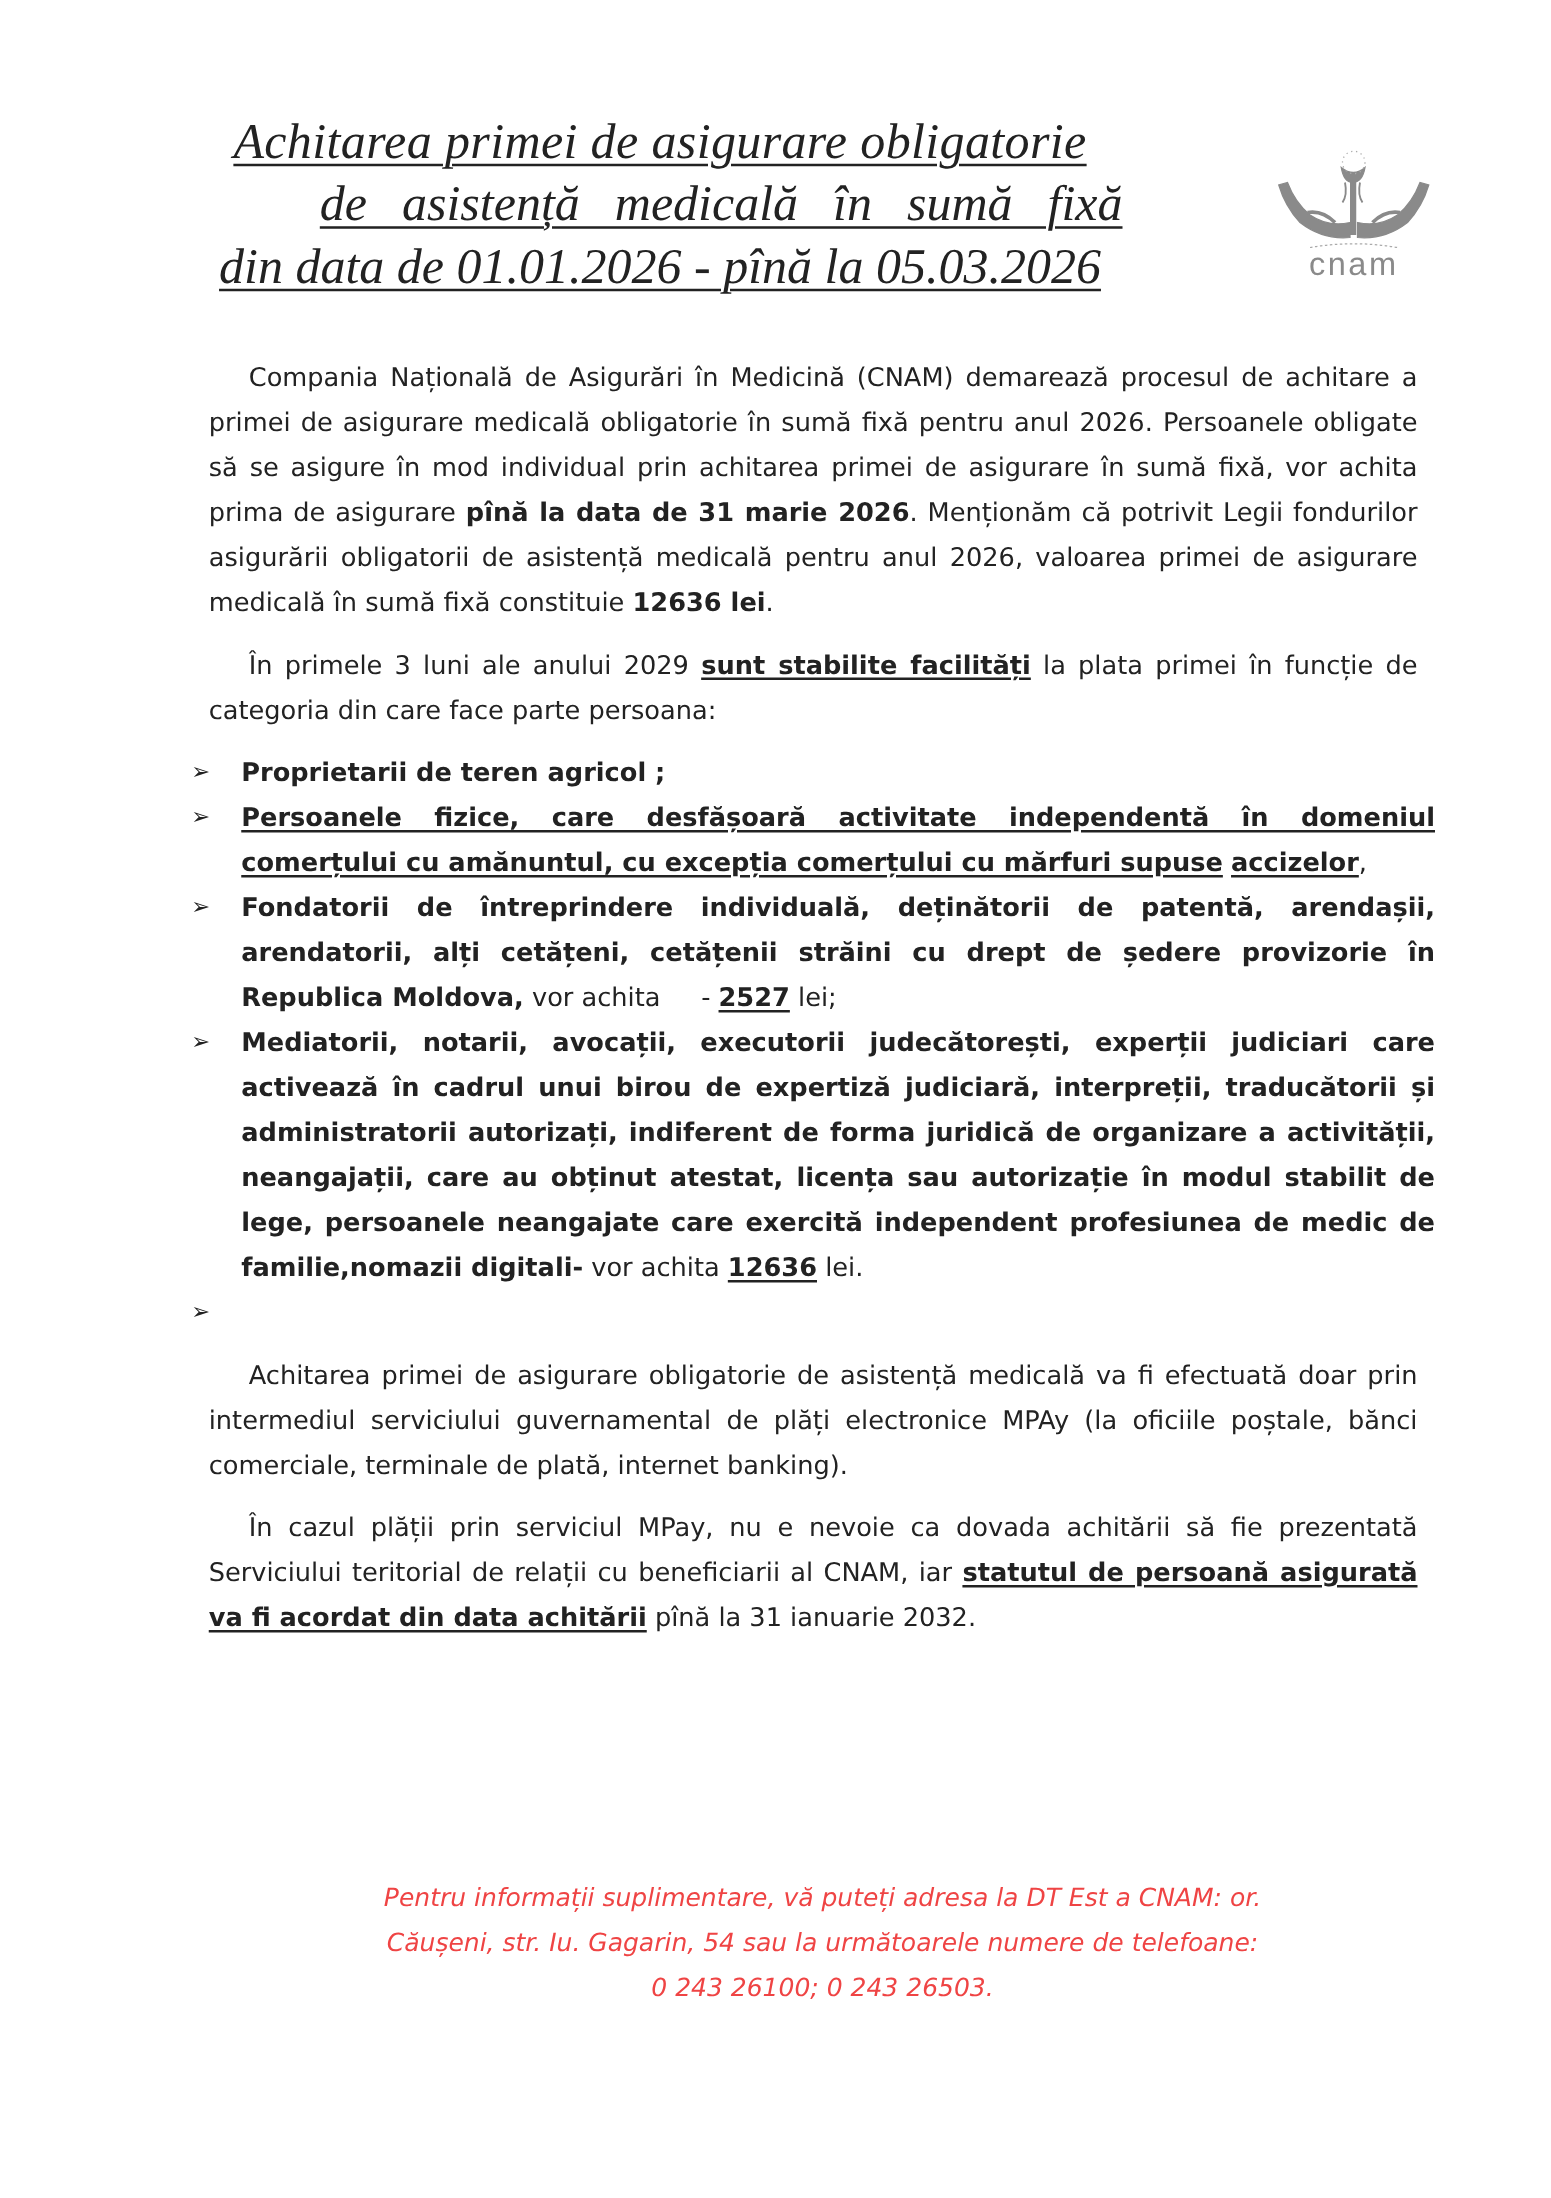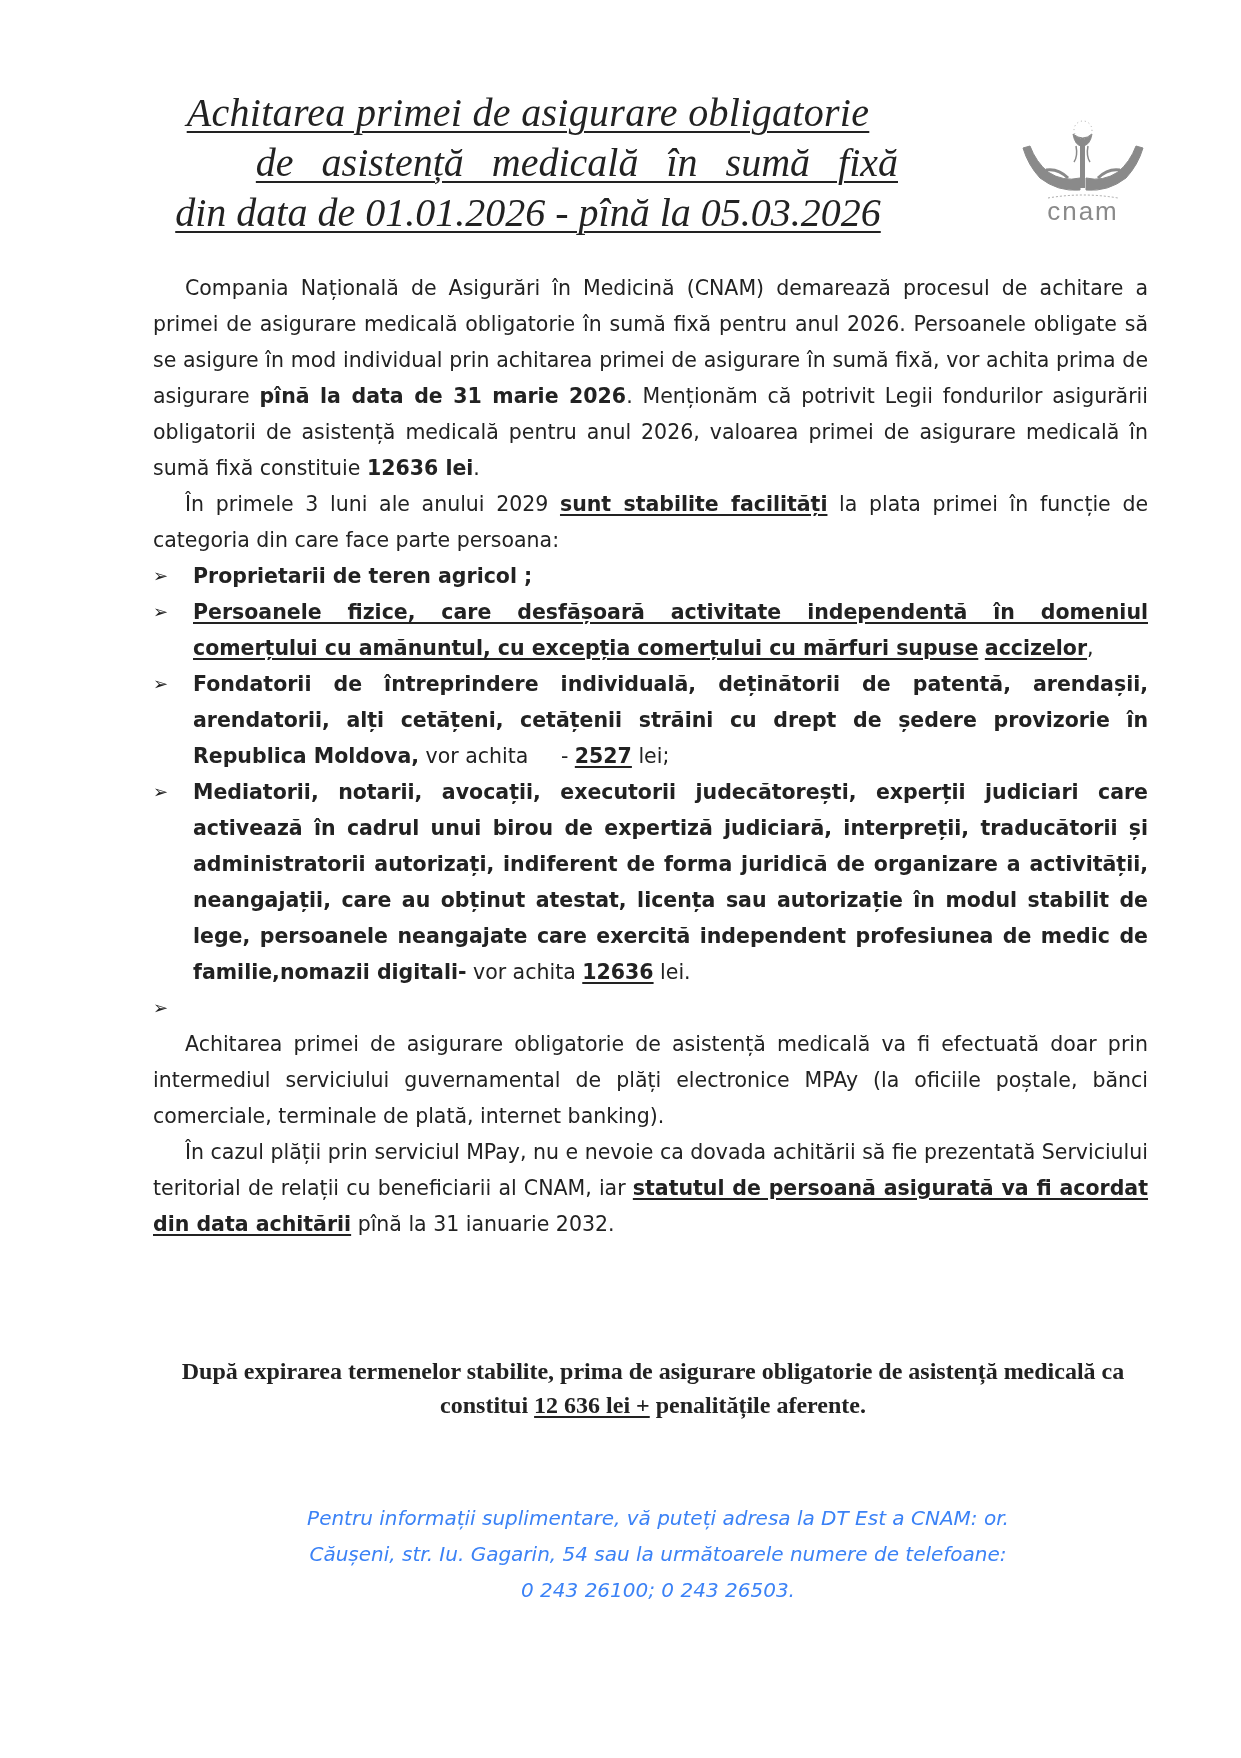--- a/index.html
+++ b/index.html
@@ -10,38 +10,38 @@
     font-family: "Liberation Serif", serif; font-style: italic; font-size: 40px; line-height: 50px; color: #222; }
   .title-block .tl { display: block; }
   .title-block .tl span { text-decoration: underline; text-decoration-thickness: 2px; text-underline-offset: 5px; }
   .title-block .tl1 { letter-spacing: 0.3px; }
   .title-block .tl2 { word-spacing: 18px; text-align: right; }
 
   .logo { position: absolute; left: 1000px; top: 120px; width: 130px; height: 115px; }
 
   .body { position: absolute; left: 135px; top: 270px; width: 995px;
     font-family: "DejaVu Sans", sans-serif; font-size: 20.5px; line-height: 36px; color: #222; }
-  .body p { margin: 0; text-align: justify; }
+  .body p { margin: 14px; text-align: justify; }
   .indent { text-indent: 32px; }
   .b { font-weight: bold; }
   .u { text-decoration: underline; text-underline-offset: 3px; }
 
   ul.list { list-style: none; margin: 0; padding: 0; }
   ul.list li { position: relative; padding-left: 40px; text-align: justify; }
   ul.list li .arrow { position: absolute; left: 0; top: 0; font-size: 18px; }
 
   .spacer-arrow { padding-left: 0; height: 36px; }
 
   .attention { position: absolute; left: 135px; top: 1290px; width: 995px; text-align: center;
     font-family: "Liberation Serif", serif; font-weight: bold; font-size: 24px; color: #222; }
   .after { position: absolute; left: 120px; top: 1354px; width: 1030px; text-align: center;
     font-family: "Liberation Serif", serif; font-weight: bold; font-size: 24px; line-height: 34px; color: #222; }
 
   .footer { position: absolute; left: 180px; top: 1500px; width: 920px; text-align: center;
-    font-family: "DejaVu Sans", sans-serif; font-style: italic; font-size: 20px; line-height: 36px; color: #3b82f6; }
+    font-family: "DejaVu Sans", sans-serif; font-style: italic; font-size: 20px; line-height: 36px; color: #ef4444; }
 </style>
 </head>
 <body>
 
 <div class="page">
 
   <div class="title-block">
     <span class="tl tl1"><span>Achitarea primei de asigurare obligatorie</span></span>
     <span class="tl tl2"><span>de asistență medicală în sumă fixă</span></span>
     <span class="tl tl3"><span>din data de 01.01.2026 - pînă la 05.03.2026</span></span>
@@ -90,21 +90,20 @@
       <li class="spacer-arrow">
         <span class="arrow">➢</span>
       </li>
     </ul>
 
     <p class="indent">Achitarea primei de asigurare obligatorie de asistență medicală va fi efectuată doar prin intermediul serviciului guvernamental de plăți electronice MPAy (la oficiile poștale, bănci comerciale, terminale de plată, internet banking).</p>
 
     <p class="indent"><span>În cazul plății prin serviciul MPay, nu e nevoie ca dovada achitării să fie prezentată Serviciului teritorial de relații cu beneficiarii al CNAM, iar </span><span class="b u">statutul de persoană asigurată va fi acordat din data achitării</span><span> pînă la 31 ianuarie 2032.</span></p>
   </div>
 
-  <div class="after"><span>După expirarea termenelor stabilite, prima de asigurare obligatorie de asistență medicală ca constitui </span><span class="u">12 636 lei +</span><span> penalitățile aferente.</span></div>
 
   <div class="footer">
     <div>Pentru informații suplimentare, vă puteți adresa la DT Est a CNAM: or.</div>
     <div>Căușeni, str. Iu. Gagarin, 54 sau la următoarele numere de telefoane:</div>
     <div>0 243 26100; 0 243 26503.</div>
   </div>
 
 </div>
 
 </body></html>

